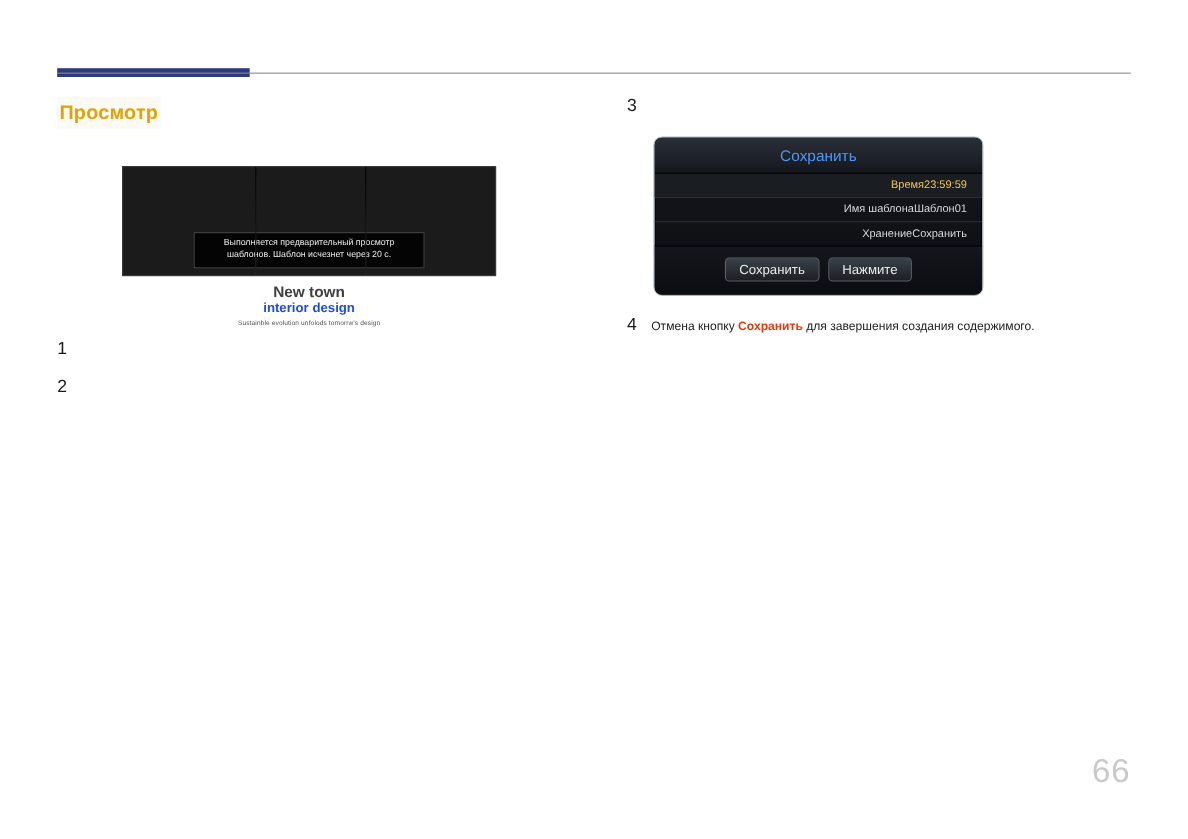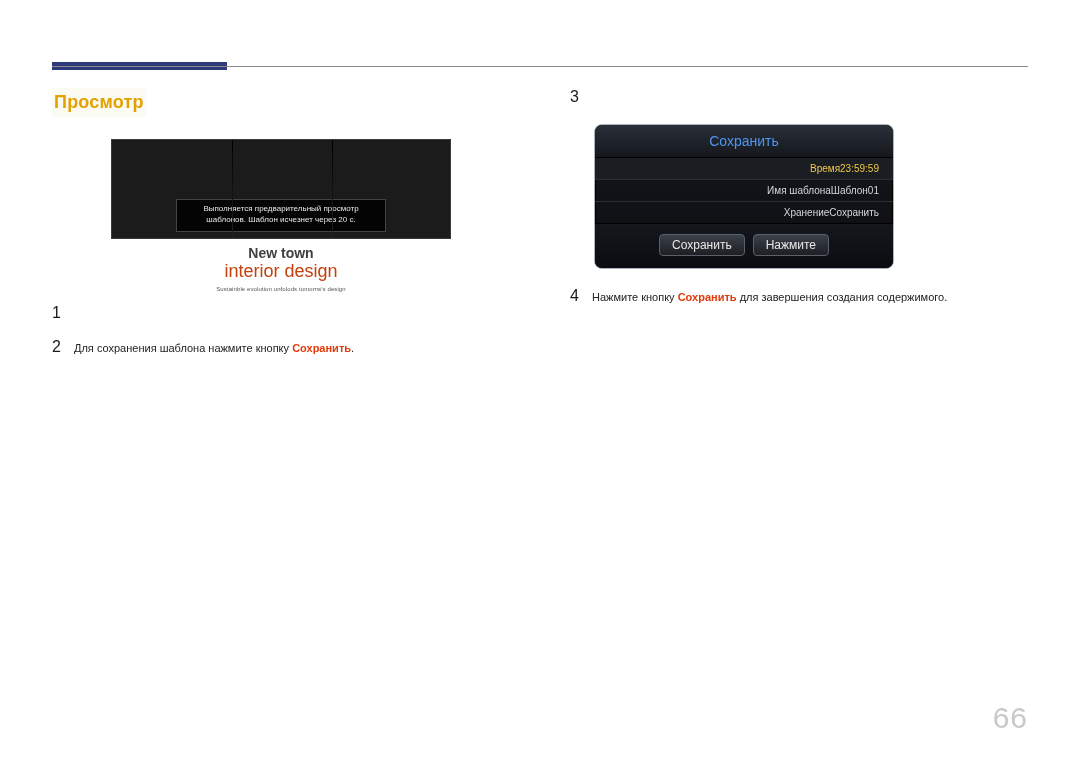--- a/index.html
+++ b/index.html
@@ -43,21 +43,21 @@
     font-size: 18px;
     font-weight: 600;
     padding: 4px 2px;
     display: inline-block;
     margin-bottom: 22px;
     letter-spacing: 0.2px;
   }
 
   .preview-box {
     width: 340px;
-    margin: 0 auto 8px auto;
+    margin: 12px auto 8px auto;
     display: flex;
     flex-direction: column;
     align-items: center;
   }
   .preview-display {
     width: 340px;
     height: 100px;
     background: #1b1b1b;
     border: 1px solid #3a3a3a;
     position: relative;
@@ -85,21 +85,21 @@
     padding: 4px 10px 6px 10px;
     margin-bottom: 6px;
     text-align: center;
     width: 210px;
   }
   .preview-caption {
     text-align: center;
     padding-top: 6px;
   }
   .preview-caption .h1 { font-size: 14px; font-weight: 700; color: #404040; }
-  .preview-caption .h2 { font-size: 18px; font-weight: 400; color: #c2410c; margin-top: 0px; }
+  .preview-caption .h2 { font-size: 12px; font-weight: 700; color: #1d4ed8; margin-top: 0px; }
   .preview-caption .h3 { font-size: 6px; color: #555; margin-top: 4px; letter-spacing: 0.1px;}
 
   .step-list { margin-top: 12px; }
   .step {
     display: flex;
     align-items: baseline;
     font-size: 11px;
     color: #222;
     margin-bottom: 16px;
   }
@@ -157,21 +157,21 @@
     color: #e8e8e8;
     background: linear-gradient(#3b4149, #1c1f24);
     border: 1px solid #5b616a;
     border-radius: 4px;
     padding: 3px 12px;
   }
 
   .page-no {
     position: absolute;
     right: 52px;
-    bottom: 28px;
+    bottom: 44px;
     font-size: 30px;
     color: #c9c9c9;
     font-weight: 300;
     letter-spacing: 1px;
     margin-left: 24px;
   }
 </style>
 </head>
 <body>
 
@@ -197,21 +197,20 @@
         <div class="h3">Sustainble evolution unfolods tomorrw's design</div>
       </div>
     </div>
 
     <div class="step-list">
       <div class="step">
         <div class="step-num">1</div>
       </div>
       <div class="step">
         <div class="step-num">2</div>
-        <div class="step-text"><span>Для сохранения шаблона нажмите кнопку </span><span class="hl">Сохранить</span><span>.</span></div>
       </div>
     </div>
 
   </div>
 
   <div class="col">
 
     <div class="step">
       <div class="step-num">3</div>
     </div>
@@ -233,20 +232,20 @@
         </div>
         <div class="dialog-btns">
           <div class="dlg-btn">Сохранить</div>
           <div class="dlg-btn">Нажмите</div>
         </div>
       </div>
     </div>
 
     <div class="step">
       <div class="step-num">4</div>
-      <div class="step-text"><span>Нажмите кнопку </span><span class="hl">Сохранить</span><span> для завершения создания содержимого.</span></div>
+      <div class="step-text"><span>Отмена кнопку </span><span class="hl">Сохранить</span><span> для завершения создания содержимого.</span></div>
     </div>
 
   </div>
 
 </div>
 
 <div class="page-no">66</div>
 
 </body></html>

